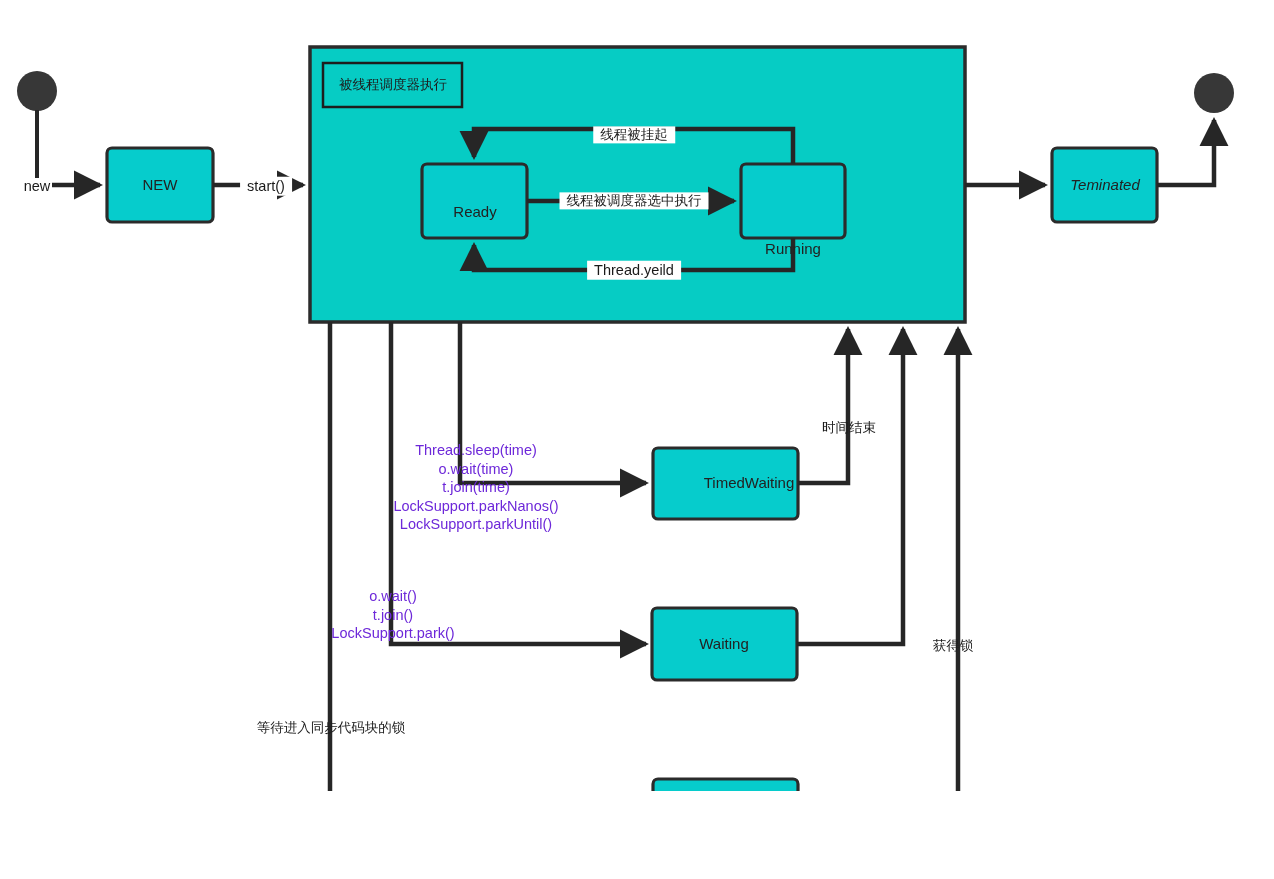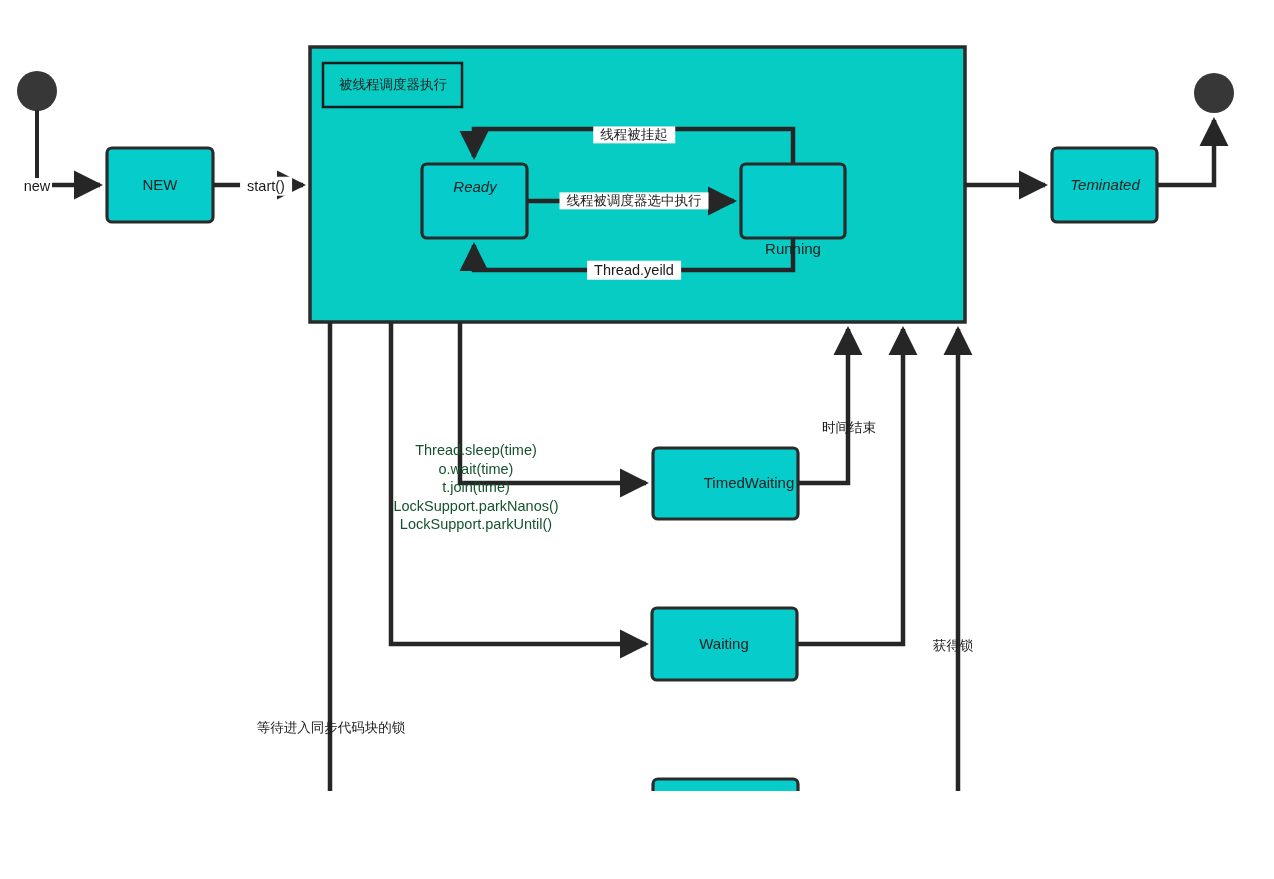--- a/index.html
+++ b/index.html
@@ -42,21 +42,21 @@
     font-size: 14.5px;
     color: #1a1a1a;
     text-align: center;
   }
   .edge-label-bg {
     background: #ffffff;
     padding: 0 7px;
   }
   .edge-label-multiline {
     font-size: 14.5px;
-    color: #14532d;
+    color: #6d28d9;
     text-align: center;
   }
   .cjk {
     font-family: "DejaVu Sans", "Liberation Sans", sans-serif;
     font-size: 13.5px;
   }
   .center-x {
     transform: translateX(-50%);
   }
   .center-xy {
@@ -125,21 +125,21 @@
 
     <path d="M 797 644 L 903 644 L 903 329" fill="none" stroke="#262626" stroke-width="4.5" marker-end="url(#arrow)"></path>
 
     <path d="M 798 814 L 958 814 L 958 329" fill="none" stroke="#262626" stroke-width="4.5" marker-end="url(#arrow)"></path>
   </svg>
 
   <div class="lbl cjk center-xy" style="left:393px; top:85px;">被线程调度器执行</div>
 
   <div class="lbl node-label center-xy" style="left:160px; top:185px;">NEW</div>
 
-  <div class="lbl node-label center-xy" style="left:475px; top:187px;font-style:italic;">Ready</div>
+  <div class="lbl node-label center-xy" style="left:475px; top:212px;">Ready</div>
 
   <div class="lbl node-label center-xy" style="left:793px; top:201px;margin-top:48px;">Running</div>
 
   <div class="lbl node-label center-xy" style="left:1105px; top:185px;font-style:italic;">Teminated</div>
 
   <div class="lbl node-label center-xy" style="left:726px; top:483px;margin-left:23px;">TimedWaiting</div>
 
   <div class="lbl node-label center-xy" style="left:724px; top:644px;text-align:center;">Waiting</div>
 
   <div class="lbl node-label center-xy" style="left:726px; top:814px;">Blocked</div>
@@ -153,20 +153,23 @@
   <div class="lbl cjk center-xy edge-label-bg" style="left:634px; top:201px;">线程被调度器选中执行</div>
 
   <div class="lbl edge-label center-xy edge-label-bg" style="left:634px; top:270px;">Thread.yeild</div>
 
   <div class="lbl edge-label-multiline center-x" style="left:476px; top:441px;">Thread.sleep(time)
 o.wait(time)
 t.join(time)
 LockSupport.parkNanos()
 LockSupport.parkUntil()</div>
 
+  <div class="lbl edge-label-multiline center-x" style="left:393px; top:587px;">o.wait()
+t.join()
+LockSupport.park()</div>
 
   <div class="lbl cjk center-xy" style="left:331px; top:728px;">等待进入同步代码块的锁</div>
 
   <div class="lbl cjk center-xy" style="left:849px; top:428px;">时间结束</div>
 
 
   <div class="lbl cjk center-xy" style="left:953px; top:646px;">获得锁</div>
 
 </div>
 

